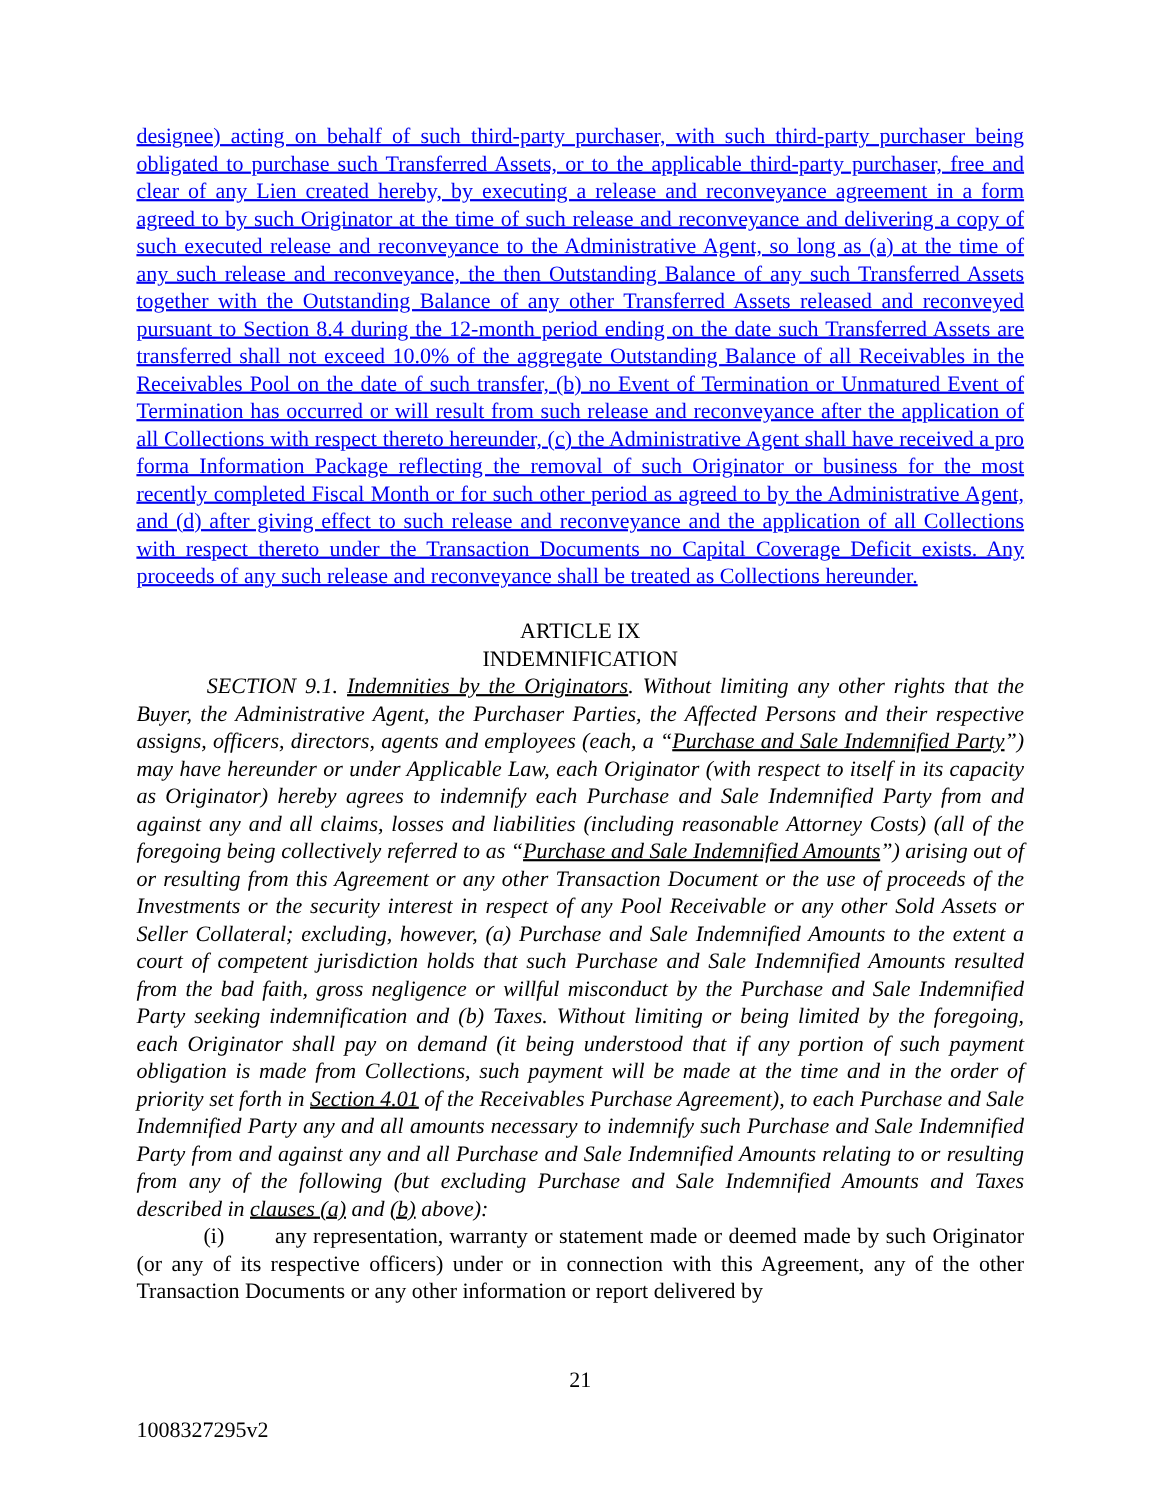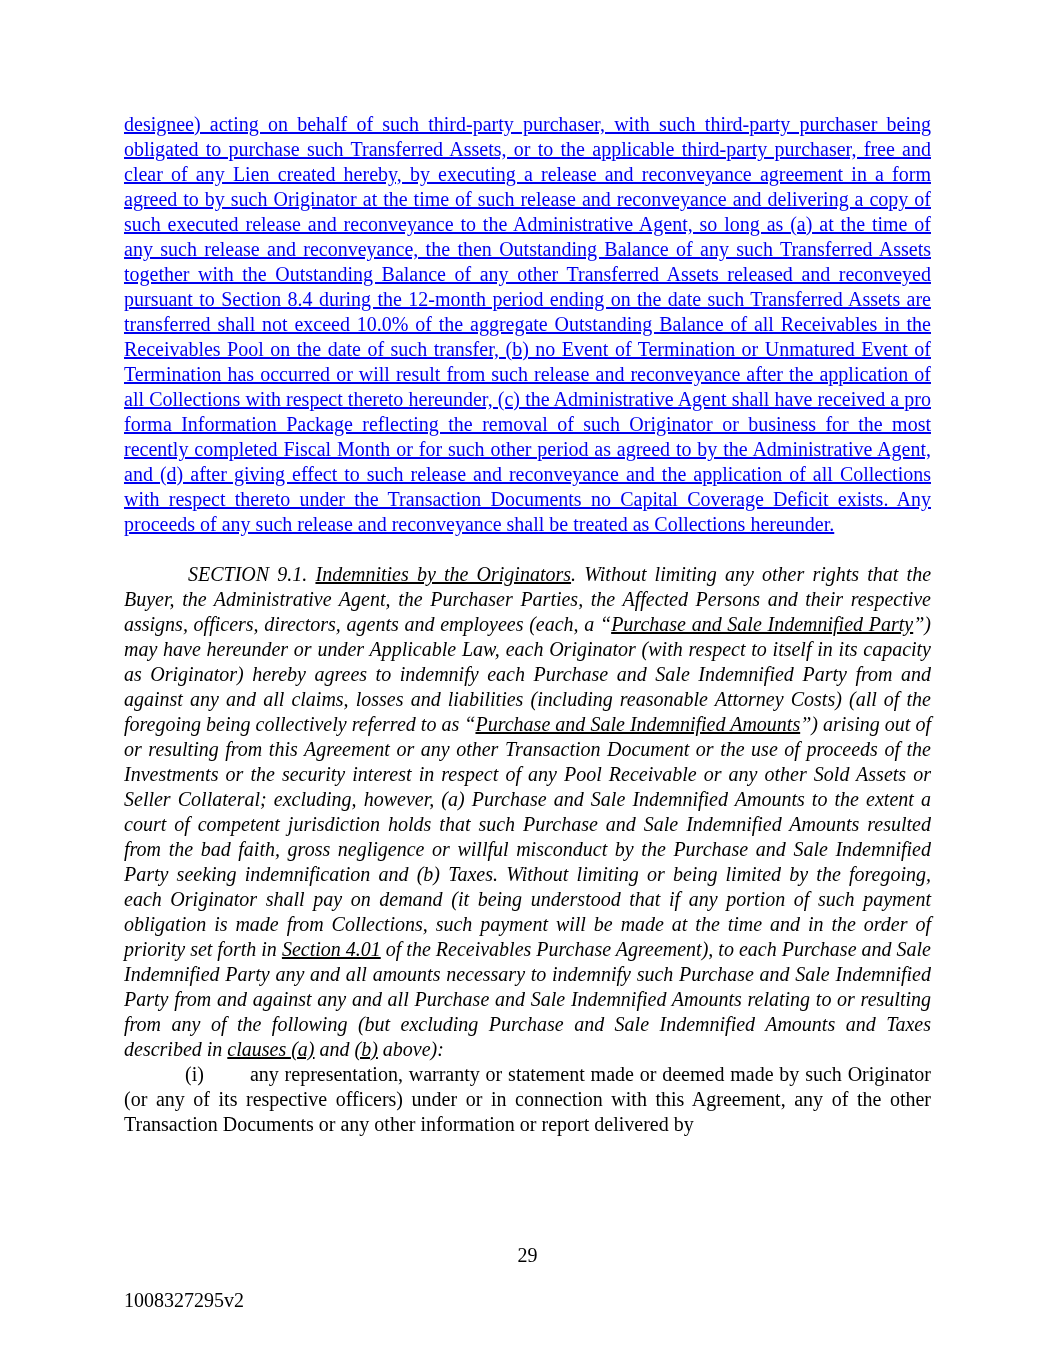--- a/index.html
+++ b/index.html
@@ -64,23 +64,25 @@
   }
 </style>
 </head>
 <body>
 
 <div class="page">
 
   <p class="para inserted-text">designee) acting on behalf of such third-party purchaser, with such third-party purchaser being obligated to purchase such Transferred Assets, or to the applicable third-party purchaser, free and clear of any Lien created hereby, by executing a release and reconveyance agreement in a form agreed to by such Originator at the time of such release and reconveyance and delivering a copy of such executed release and reconveyance to the Administrative Agent, so long as (a) at the time of any such release and reconveyance, the then Outstanding Balance of any such Transferred Assets together with the Outstanding Balance of any other Transferred Assets released and reconveyed pursuant to Section 8.4 during the 12-month period ending on the date such Transferred Assets are transferred shall not exceed 10.0% of the aggregate Outstanding Balance of all Receivables in the Receivables Pool on the date of such transfer, (b) no Event of Termination or Unmatured Event of Termination has occurred or will result from such release and reconveyance after the application of all Collections with respect thereto hereunder, (c) the Administrative Agent shall have received a pro forma Information Package reflecting the removal of such Originator or business for the most recently completed Fiscal Month or for such other period as agreed to by the Administrative Agent, and (d) after giving effect to such release and reconveyance and the application of all Collections with respect thereto under the Transaction Documents no Capital Coverage Deficit exists.  Any proceeds of any such release and reconveyance shall be treated as Collections hereunder.</p>
 
   <div class="heading-block">
+    <div class="heading-line">ARTICLE IX</div>
+    <div class="heading-line">INDEMNIFICATION</div>
   </div>
 
   <p class="para section-para"><span>SECTION 9.1.  </span><span style="text-decoration: underline;">Indemnities by the Originators</span><span>.  Without limiting any other rights that the Buyer, the Administrative Agent, the Purchaser Parties, the Affected Persons and their respective assigns, officers, directors, agents and employees (each, a “</span><span style="text-decoration: underline;">Purchase and Sale Indemnified Party</span><span>”) may have hereunder or under Applicable Law, each Originator (with respect to itself in its capacity as Originator) hereby agrees to indemnify each Purchase and Sale Indemnified Party from and against any and all claims, losses and liabilities (including reasonable Attorney Costs) (all of the foregoing being collectively referred to as “</span><span style="text-decoration: underline;">Purchase and Sale Indemnified Amounts</span><span>”) arising out of or resulting from this Agreement or any other Transaction Document or the use of proceeds of the Investments or the security interest in respect of any Pool Receivable or any other Sold Assets or Seller Collateral; excluding, however, (a) Purchase and Sale Indemnified Amounts to the extent a court of competent jurisdiction holds that such Purchase and Sale Indemnified Amounts resulted from the bad faith, gross negligence or willful misconduct by the Purchase and Sale Indemnified Party seeking indemnification and (b) Taxes.  Without limiting or being limited by the foregoing, each Originator shall pay on demand (it being understood that if any portion of such payment obligation is made from Collections, such payment will be made at the time and in the order of priority set forth in </span><span style="text-decoration: underline;">Section 4.01</span><span> of the Receivables Purchase Agreement), to each Purchase and Sale Indemnified Party any and all amounts necessary to indemnify such Purchase and Sale Indemnified Party from and against any and all Purchase and Sale Indemnified Amounts relating to or resulting from any of the following (but excluding Purchase and Sale Indemnified Amounts and Taxes described in </span><span style="text-decoration: underline;">clauses (a)</span><span> and </span><span style="text-decoration: underline;">(b)</span><span> above):</span></p>
 
   <p class="para clause-para"><span>(i)</span><span class="tab-gap"></span><span>any representation, warranty or statement made or deemed made by such Originator (or any of its respective officers) under or in connection with this Agreement, any of the other Transaction Documents or any other information or report delivered by</span></p>
 
-  <div class="footer-page-number">29</div>
+  <div class="footer-page-number">21</div>
 
   <div class="footer-doc-id">1008327295v2</div>
 
 </div>
 
 </body></html>

